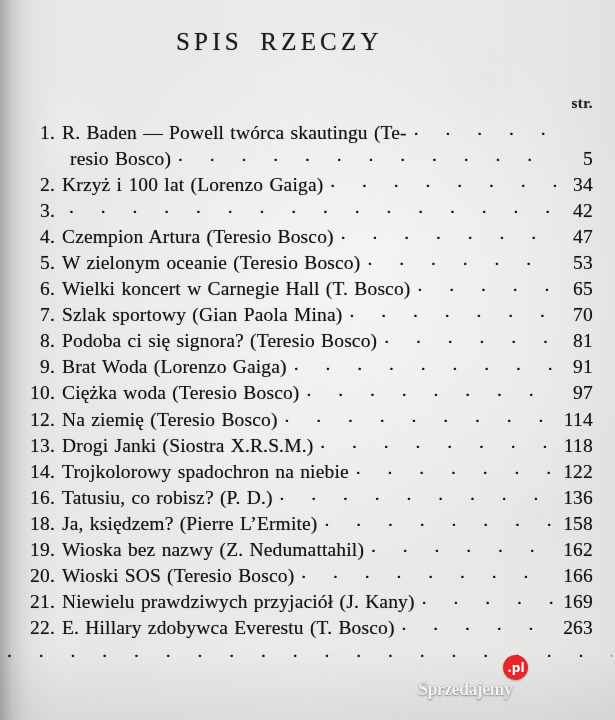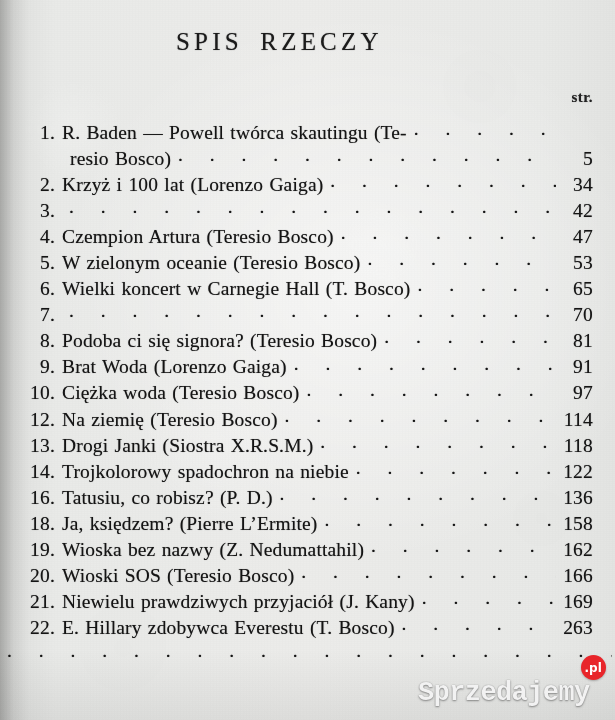--- a/index.html
+++ b/index.html
@@ -86,21 +86,21 @@
     letter-spacing: 4.2px;
     word-spacing: 7px;
     color: #1b1b1b;
     white-space: nowrap;
     text-shadow: 0 0 1.1px rgba(40,40,40,0.55);
   }
 
   .str-head {
     position: absolute;
     right: 22px;
-    top: 89px;
+    top: 95px;
     font-size: 15px;
     font-weight: bold;
     color: #222;
     letter-spacing: 0.4px;
     text-shadow: 0 0 0.9px rgba(40,40,40,0.5);
     font-family: Liberation Serif, serif;
   }
 
   .toc {
     position: absolute;
@@ -173,22 +173,22 @@
   #watermark {
     position: absolute;
     left: 418px;
     top: 664px;
     z-index: 6;
     display: flex;
     align-items: flex-start;
     pointer-events: none;
   }
   #wm-text {
-    font-family: Liberation Mono, monospace;
-    font-size: 27px;
+    font-family: Liberation Serif, serif;
+    font-size: 18px;
     font-weight: bold;
     color: #f2f2f2;
     letter-spacing: -0.6px;
     text-shadow:
       0 1px 2px rgba(70,70,70,0.55),
       0 0 1px rgba(120,120,120,0.8);
     line-height: 1;
     margin-top: 16px;
   }
   #wm-badge {
@@ -258,20 +258,21 @@
           <span class="page">53</span>
         </div>
         <div class="entry">
           <span class="num">6.</span>
           <span class="txt">Wielki koncert w Carnegie Hall (T. Bosco)</span>
           <span class="leader"></span>
           <span class="page">65</span>
         </div>
         <div class="entry">
           <span class="num">7.</span>
+          <span class="txt">Szlak sportowy (Gian Paola Mina)</span>
           <span class="leader"></span>
           <span class="page">70</span>
         </div>
         <div class="entry">
           <span class="num">8.</span>
           <span class="txt">Podoba ci się signora? (Teresio Bosco)</span>
           <span class="leader"></span>
           <span class="page">81</span>
         </div>
         <div class="entry">

